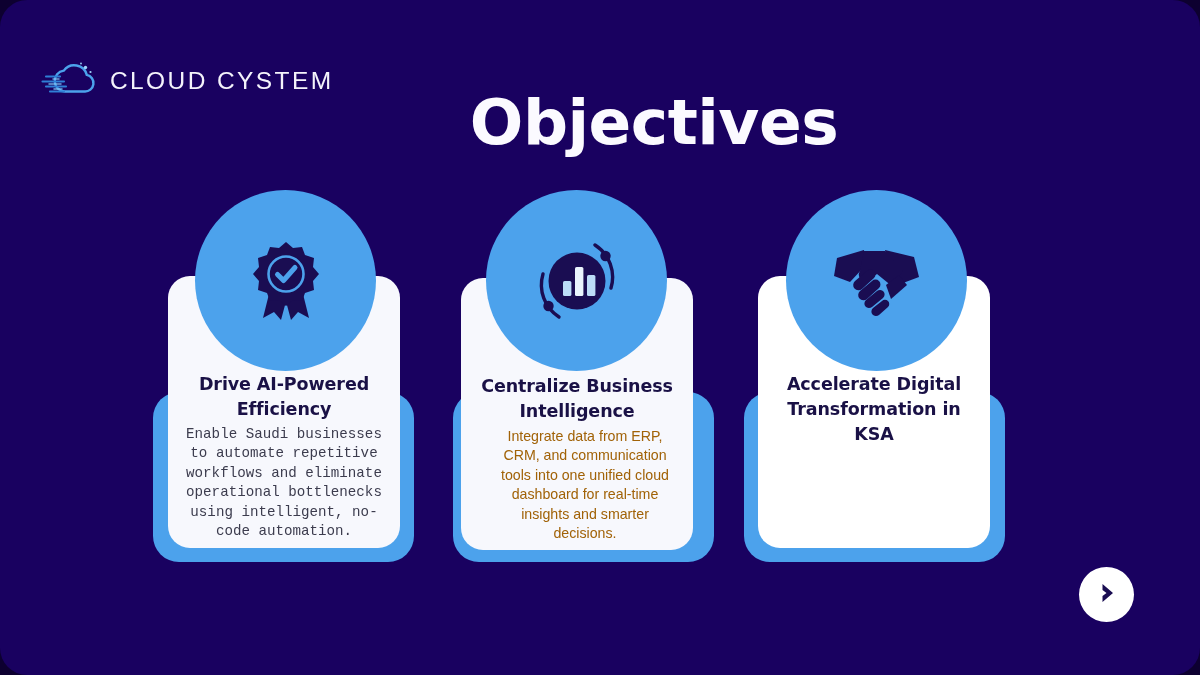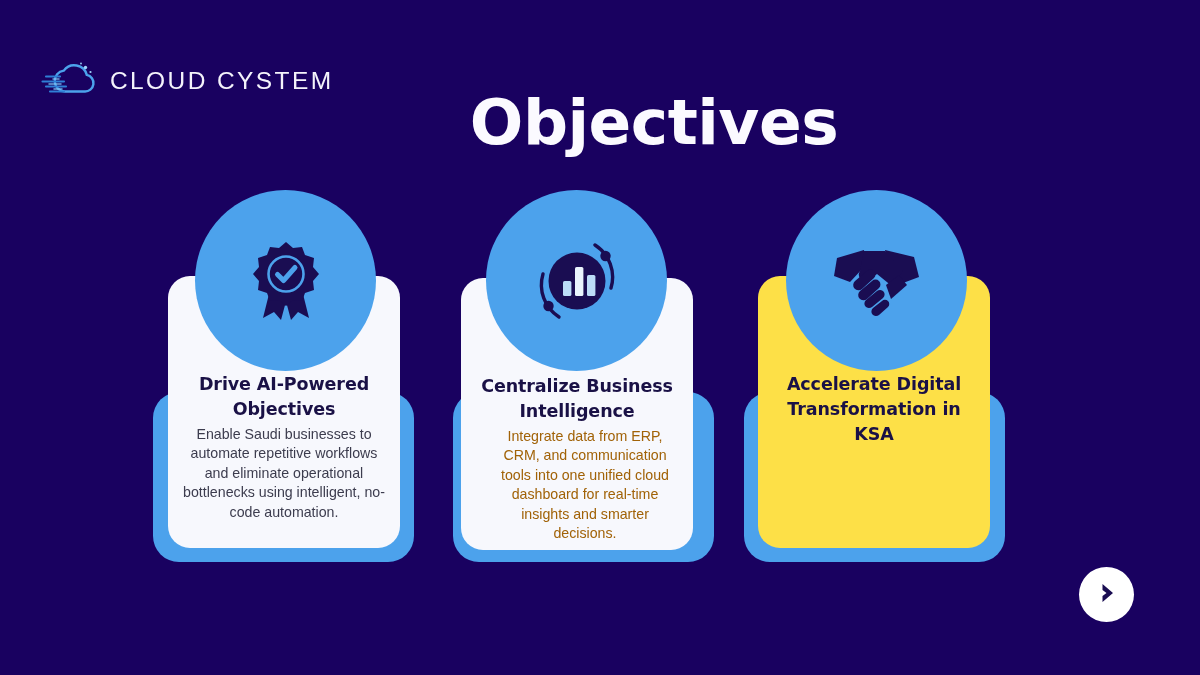--- a/index.html
+++ b/index.html
@@ -10,20 +10,21 @@
   }
   body {
     font-family: "Liberation Sans", sans-serif;
   }
   #slide {
     position: relative;
     width: 1200px;
     height: 675px;
     background: #190160;
     overflow: hidden;
+    border-radius: 27px;
   }
 
   
   #logo {
     position: absolute;
     left: 40px;
     top: 58px;
     display: flex;
     align-items: center;
     gap: 12px;
@@ -192,22 +193,22 @@
     <span id="logo-text">CLOUD CYSTEM</span>
   </div>
 
   <div id="page-title" style="color: rgb(251, 250, 255);">Objectives</div>
 
   <div id="cards">
 
     <div class="card" id="card-0">
       <div class="card-back" style="background: rgb(76, 162, 236);"></div>
       <div class="card-front" style="background: rgb(247, 248, 253);">
-        <div class="card-title" style="color: rgb(26, 17, 70);">Drive AI-Powered Objectives</div>
-        <div class="card-body" style="color: rgb(60, 60, 78);">Enable Saudi businesses to automate repetitive workflows and eliminate operational bottlenecks using intelligent, no-code automation.</div>
+        <div class="card-title" style="color: rgb(26, 17, 70);">Drive AI-Powered Efficiency</div>
+        <div class="card-body" style="color: rgb(60, 60, 78); font-family: Liberation Mono, monospace;">Enable Saudi businesses to automate repetitive workflows and eliminate operational bottlenecks using intelligent, no-code automation.</div>
       </div>
       <div class="card-circle" style="background: rgb(76, 162, 236);">
         <span>
           <svg width="86" height="86" viewBox="0 0 86 86" xmlns="http://www.w3.org/2000/svg">
 
             <path d="M27 52 L20 80 L31 74 L38 82 L45 56 Z" fill="#1a0d52"></path>
             <path d="M59 52 L66 80 L55 74 L48 82 L41 56 Z" fill="#1a0d52"></path>
 
             <path d="M43 4 L50 10 L59 9 L62 17 L71 20 L70 29 L76 36 L70 43 L71 52 L62 55 L59 63 L50 62 L43 68 L36 62 L27 63 L24 55 L15 52 L16 43 L10 36 L16 29 L15 20 L24 17 L27 9 L36 10 Z" fill="#1a0d52"></path>
             <circle cx="43" cy="36" r="17.5" fill="none" stroke="#4ca2ec" stroke-width="2.6"></circle>
@@ -237,21 +238,21 @@
             <rect x="31" y="45" width="8.4" height="15" rx="1.6" fill="#bcdcf7"></rect>
             <rect x="43" y="31" width="8.4" height="29" rx="1.6" fill="#eaf4fd"></rect>
             <rect x="55" y="39" width="8.4" height="21" rx="1.6" fill="#bcdcf7"></rect>
           </svg>
         </span>
       </div>
     </div>
 
     <div class="card" id="card-2">
       <div class="card-back" style="background: rgb(76, 162, 236);"></div>
-      <div class="card-front" style="background: #fde047;">
+      <div class="card-front" style="background: #ffffff;">
         <div class="card-title" style="color: rgb(26, 17, 70);">Accelerate Digital Transformation in KSA</div>
       </div>
       <div class="card-circle" style="background: rgb(76, 162, 236);">
         <span>
           <svg width="92" height="80" viewBox="0 0 92 80" xmlns="http://www.w3.org/2000/svg">
             <g fill="#1a0d52">
 
               <path d="M54 9 L83 16 L88 36 L72 42 L57 26 Z"></path>
 
               <path d="M33 9 L6 17 L3 35 L19 41 L34 25 Z"></path>

